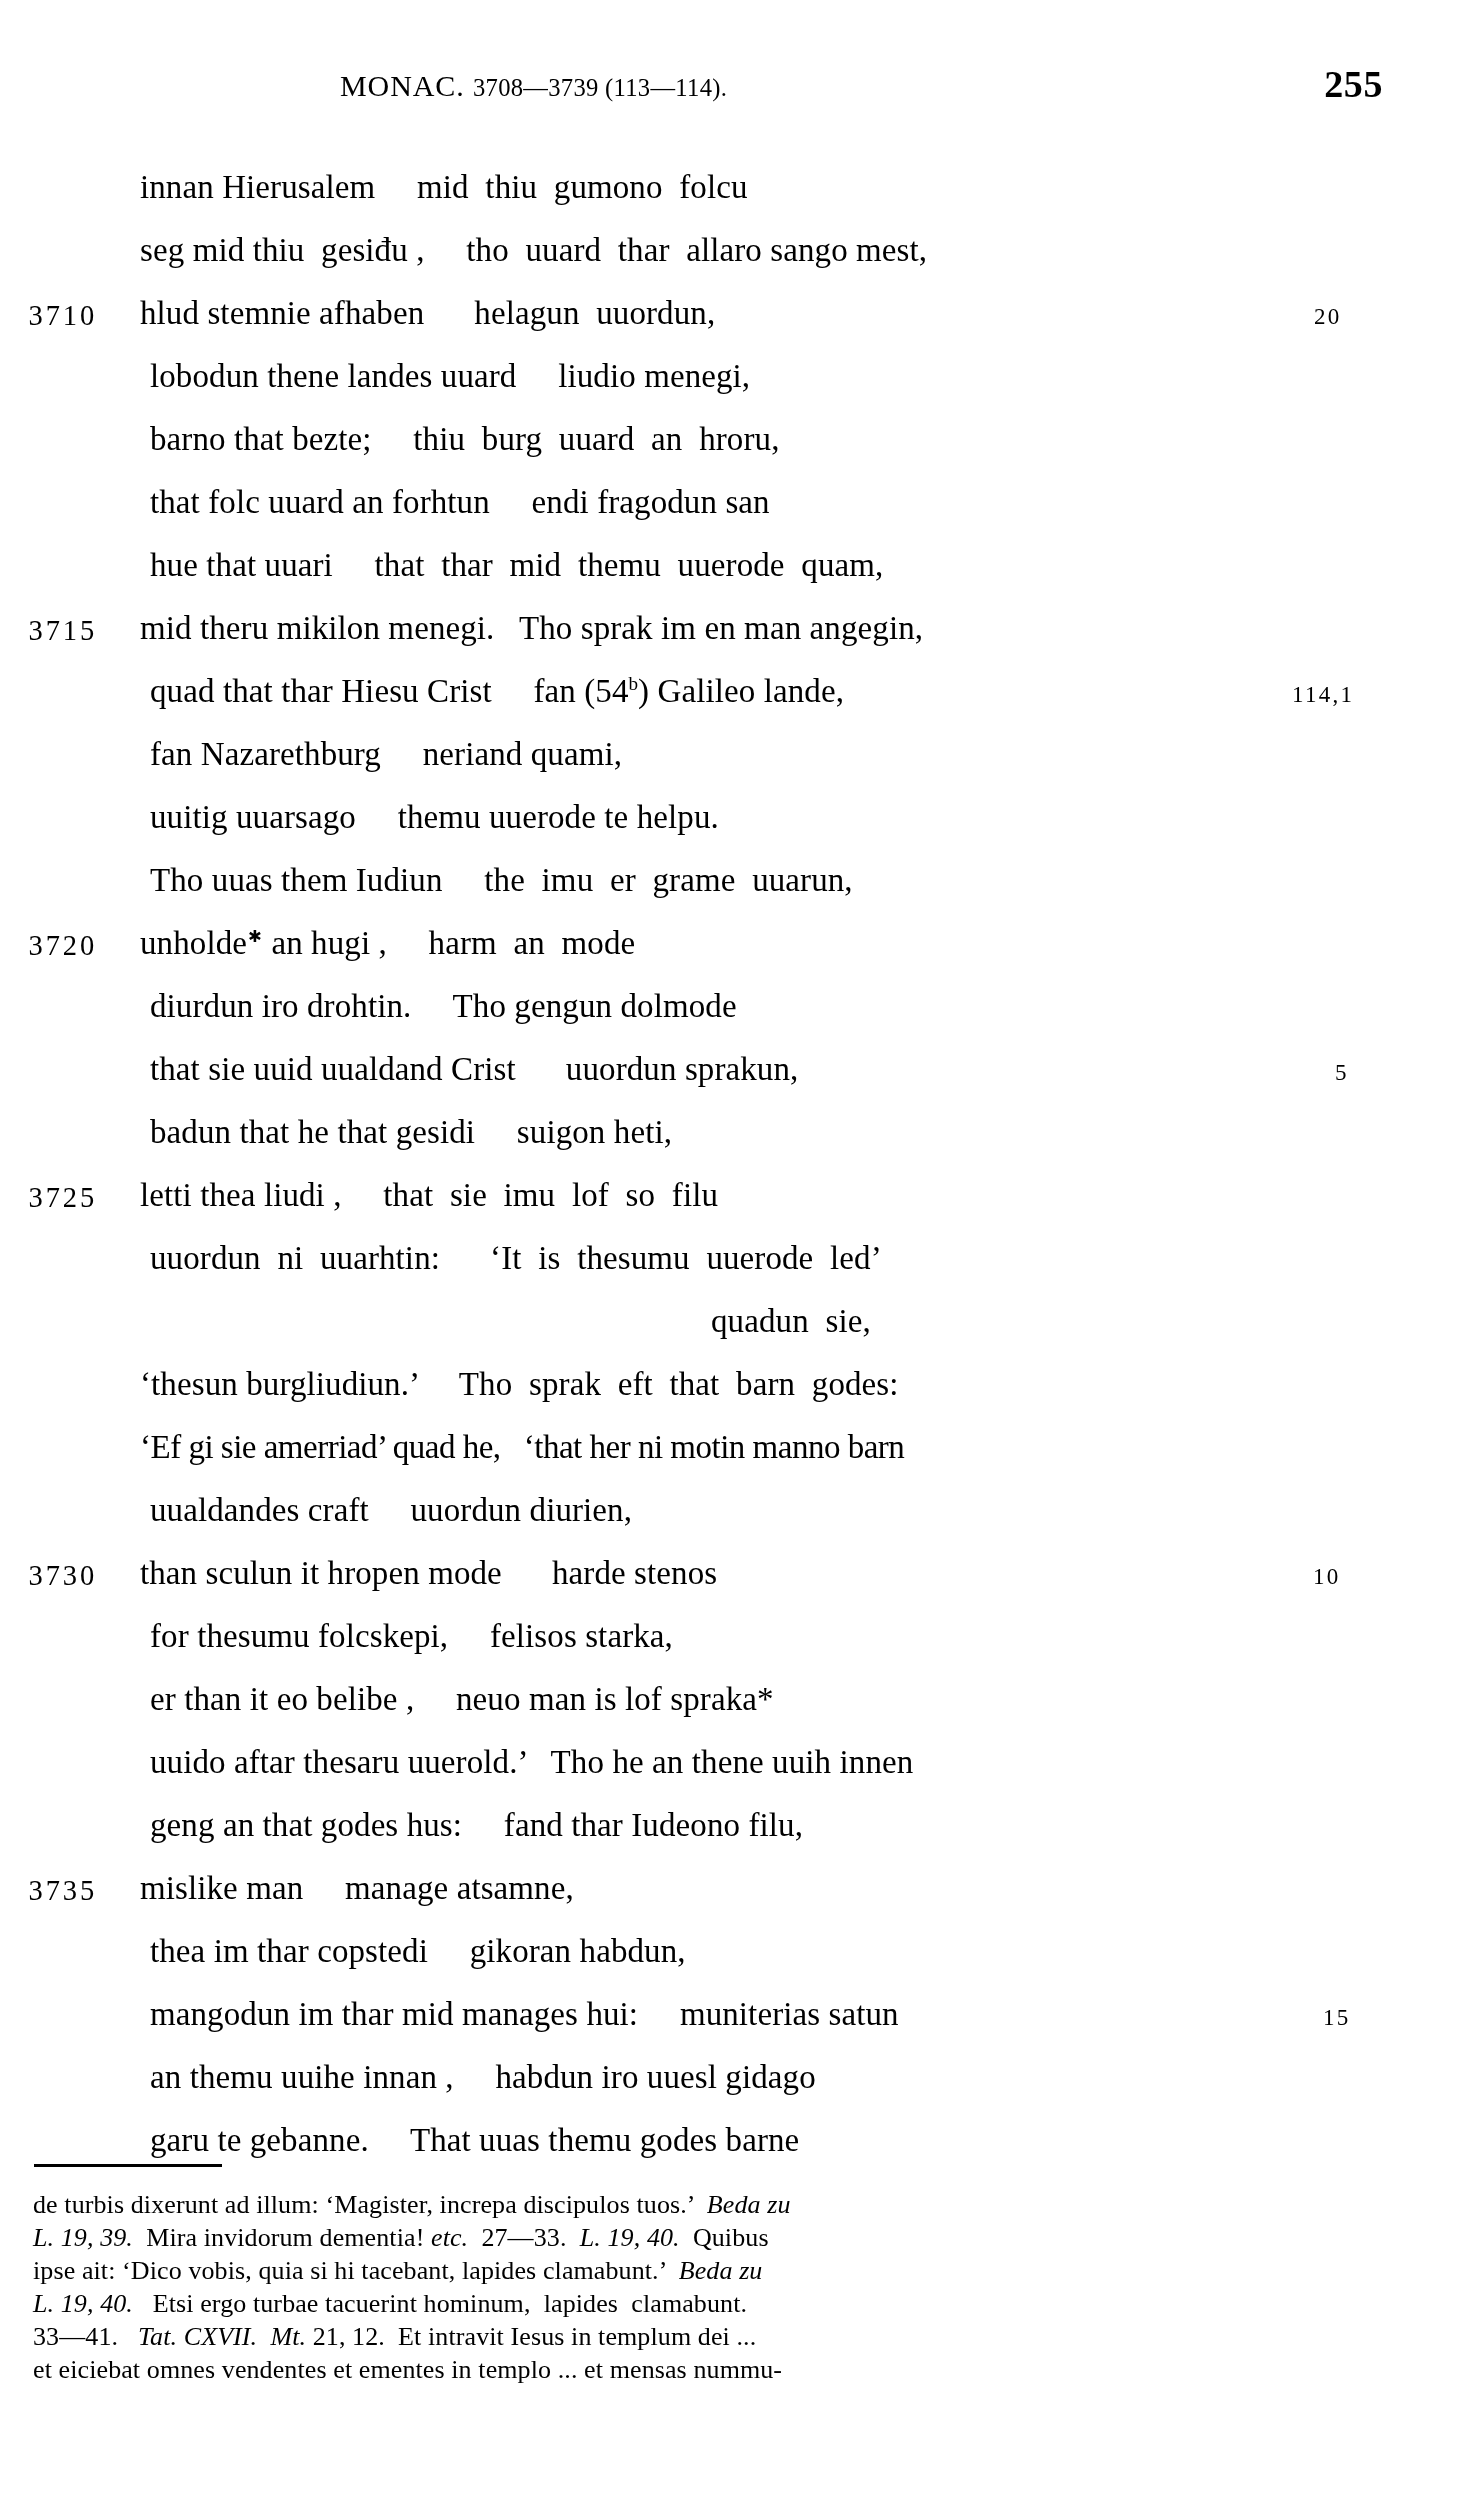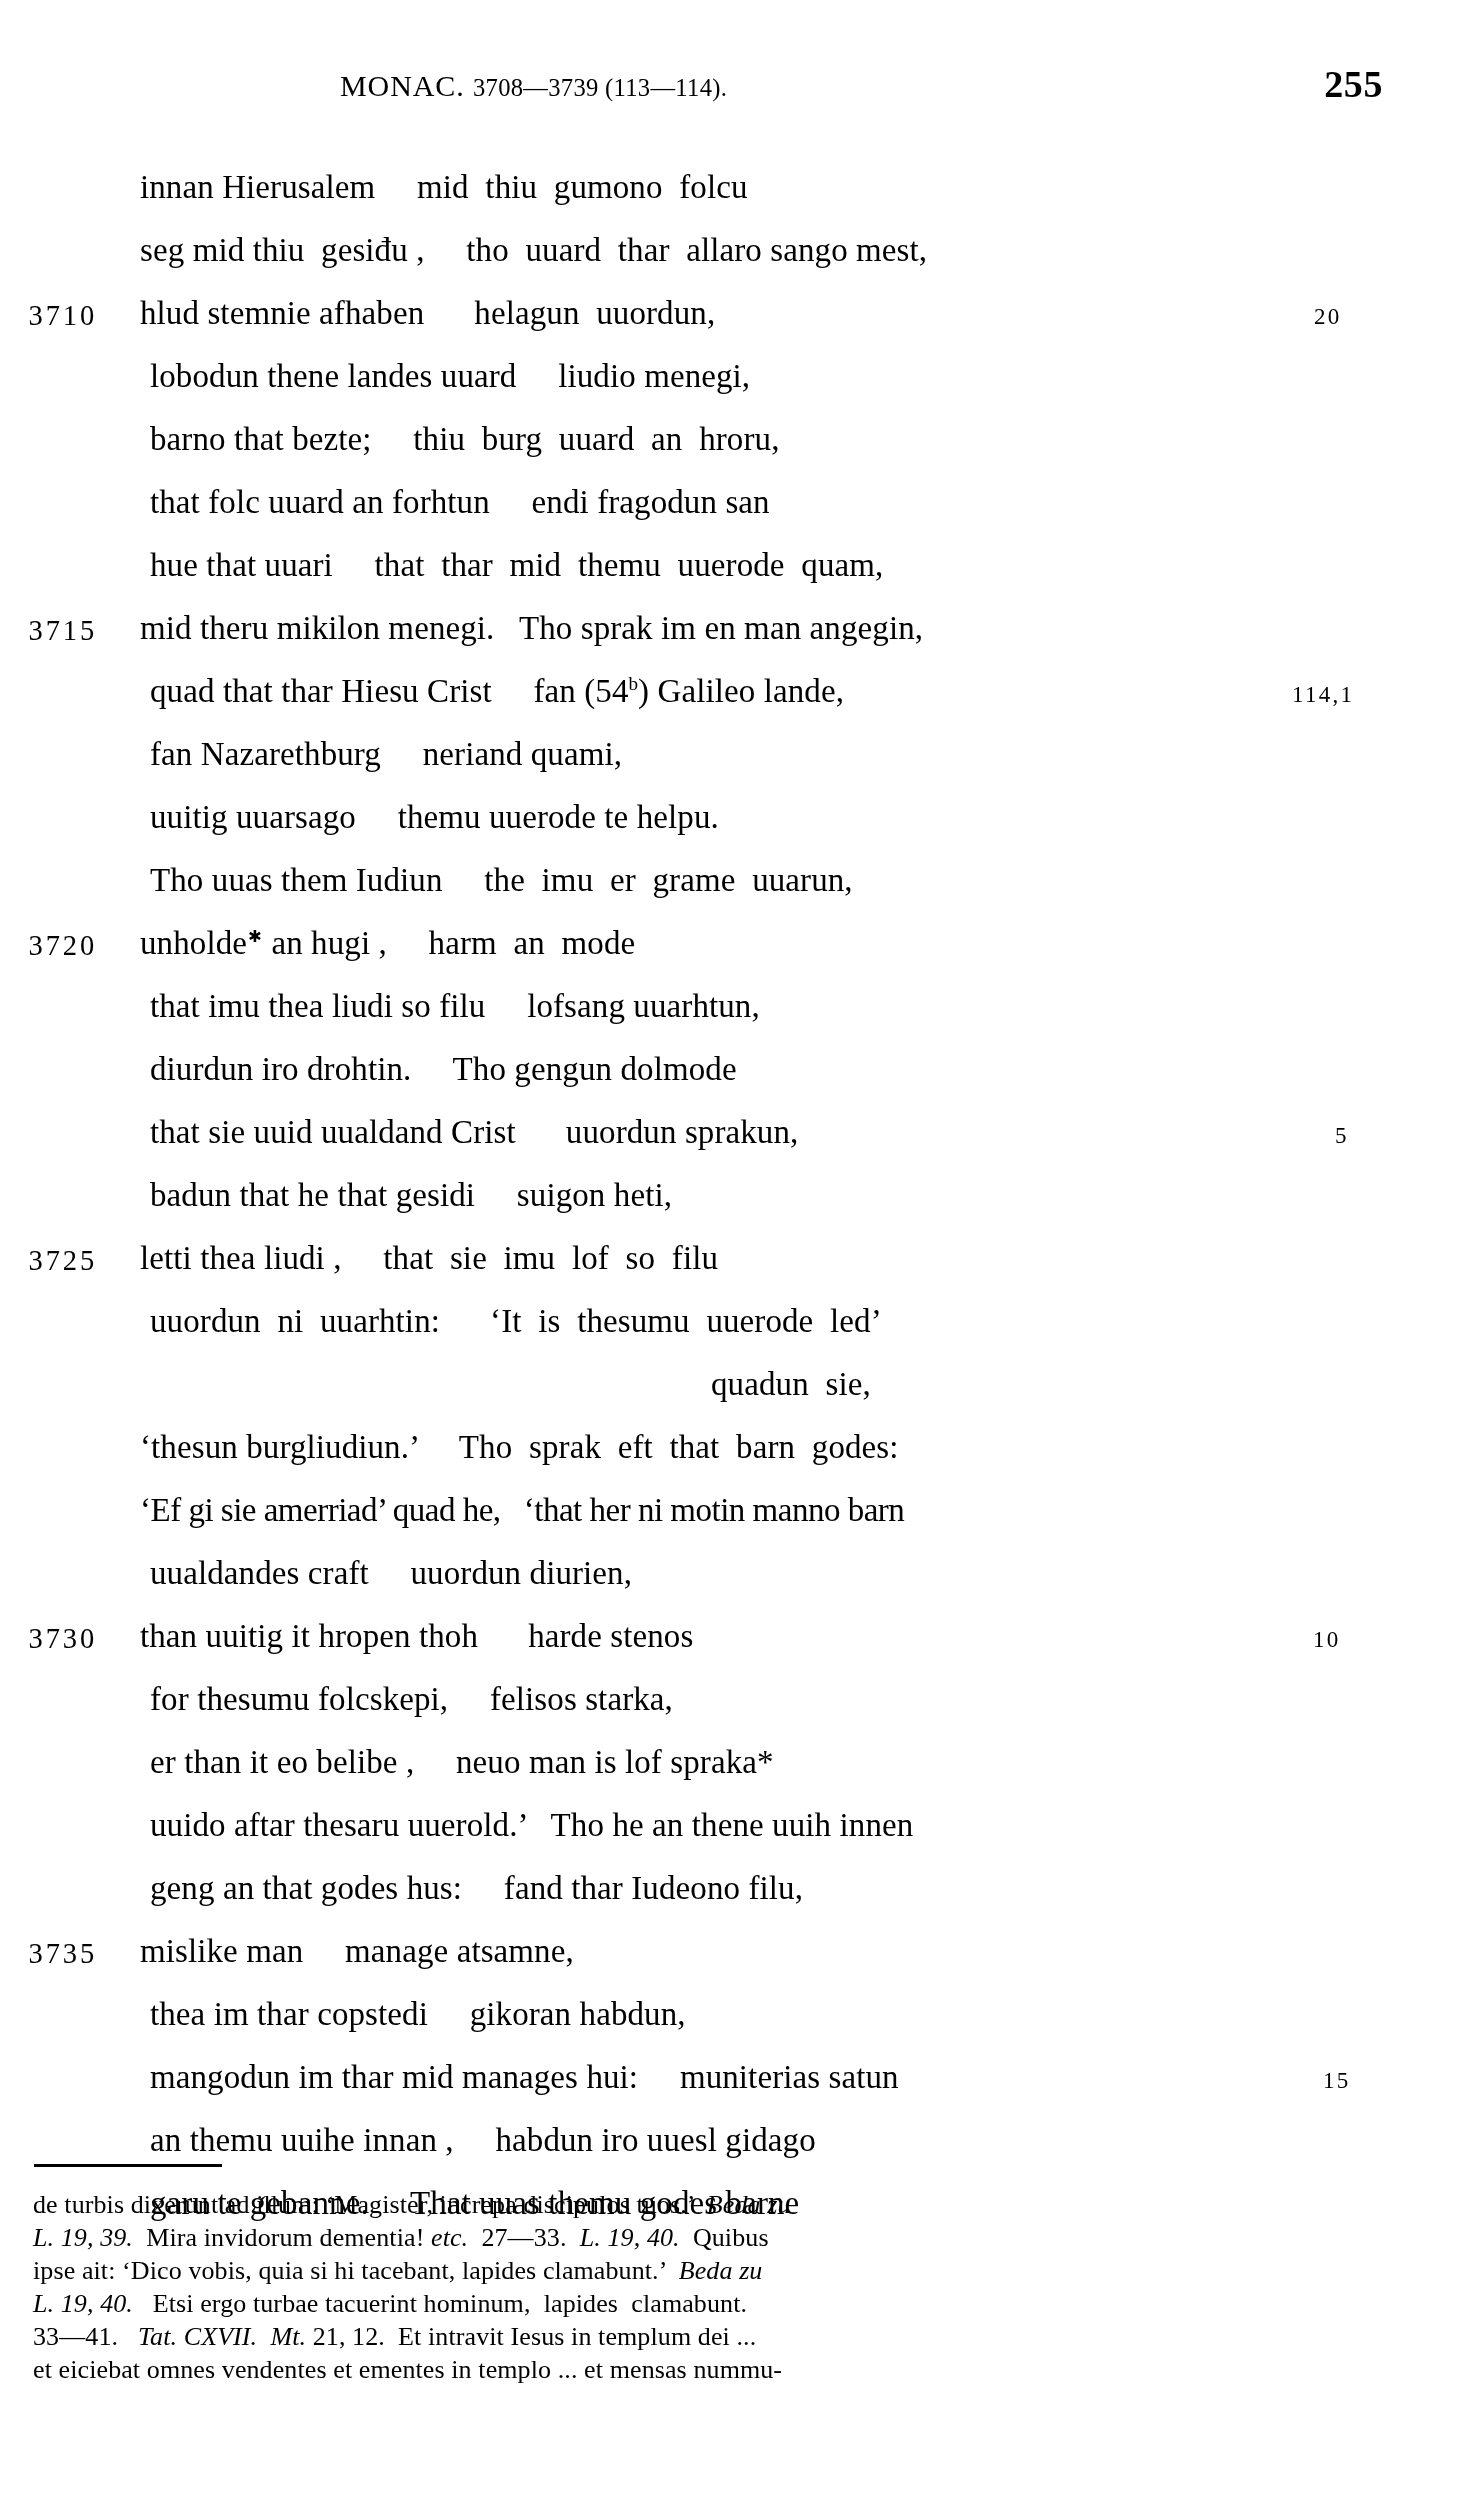--- a/index.html
+++ b/index.html
@@ -183,23 +183,20 @@
         <span class="verse-text ind2">uuitig uuarsago     themu uuerode te helpu.</span>
       </div>
       <div class="verse-row">
         <span class="verse-text ind2">Tho uuas them Iudiun     the  imu  er  grame  uuarun,</span>
       </div>
       <div class="verse-row">
         <span class="verse-num">3720</span>
         <span class="verse-text ind1">unholde<span class="editorial-mark">✱</span> an hugi ,     harm  an  mode</span>
       </div>
       <div class="verse-row">
-        <span class="verse-text ind2">that imu thea liudi so filu     lofsang uuarhtun,</span>
-      </div>
-      <div class="verse-row">
         <span class="verse-text ind2">diurdun iro drohtin.     Tho gengun dolmode</span>
       </div>
       <div class="verse-row">
         <span class="verse-text ind2">that sie uuid uualdand Crist      uuordun sprakun,</span>
         <span class="margin-num" style="left: 1335px;">5</span>
       </div>
       <div class="verse-row">
         <span class="verse-text ind2">badun that he that gesidi     suigon heti,</span>
       </div>
       <div class="verse-row">
@@ -216,21 +213,21 @@
         <span class="verse-text ind1">‘thesun burgliudiun.’     Tho  sprak  eft  that  barn  godes:</span>
       </div>
       <div class="verse-row">
         <span class="verse-text ind1 tight">‘Ef gi sie amerriad’ quad he,   ‘that her ni motin manno barn</span>
       </div>
       <div class="verse-row">
         <span class="verse-text ind2">uualdandes craft     uuordun diurien,</span>
       </div>
       <div class="verse-row">
         <span class="verse-num">3730</span>
-        <span class="verse-text ind1">than uuitig it hropen thoh      harde stenos</span>
+        <span class="verse-text ind1">than sculun it hropen mode      harde stenos</span>
         <span class="margin-num" style="left: 1313px;">10</span>
       </div>
       <div class="verse-row">
         <span class="verse-text ind2">for thesumu folcskepi,     felisos starka,</span>
       </div>
       <div class="verse-row">
         <span class="verse-text ind2">er than it eo belibe ,     neuo man is lof spraka*</span>
       </div>
       <div class="verse-row">
         <span class="verse-text ind2">uuido aftar thesaru uuerold.’   Tho he an thene uuih innen</span>

